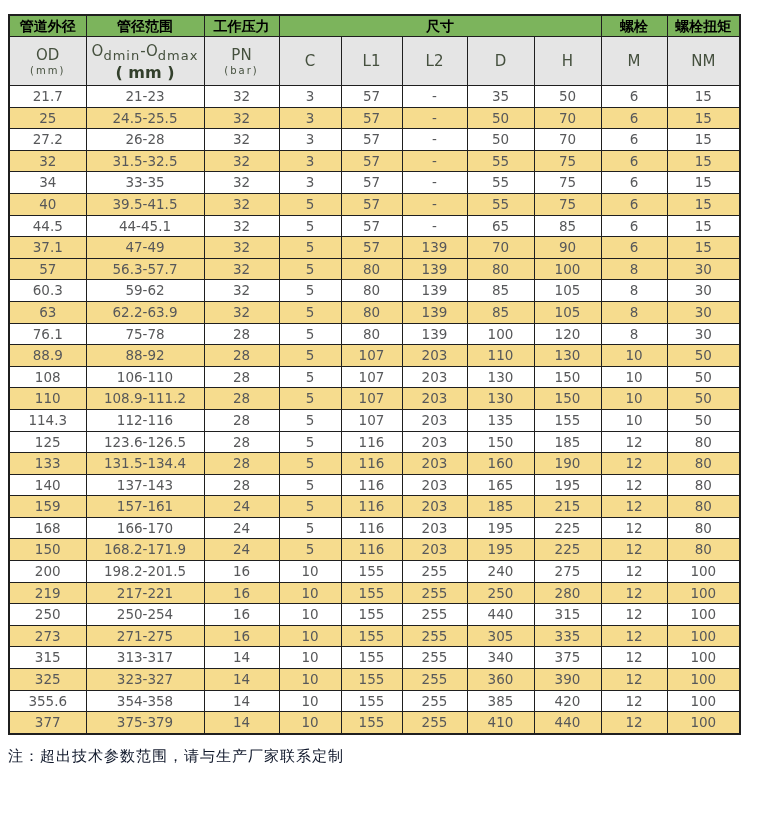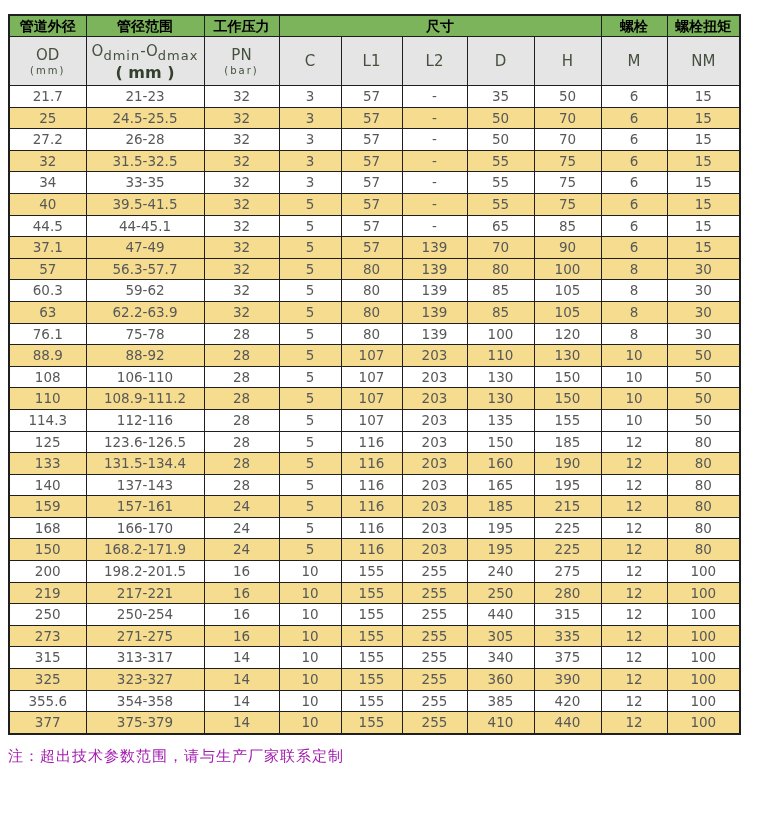--- a/index.html
+++ b/index.html
@@ -65,21 +65,21 @@
     color: #57585a;
     background: #ffffff;
   }
   tbody tr.alt td {
     background: #f6dc8e;
   }
   .note {
     margin-top: 12px;
     font-family: "DejaVu Serif", "Liberation Serif", serif;
     font-size: 15px;
-    color: #a21caf;
+    color: #0f172a;
     letter-spacing: 1px;
   }
 </style>
 </head>
 <body>
 
 <div class="page">
   <table class="spec">
     <colgroup>
       <col style="width:77px">

